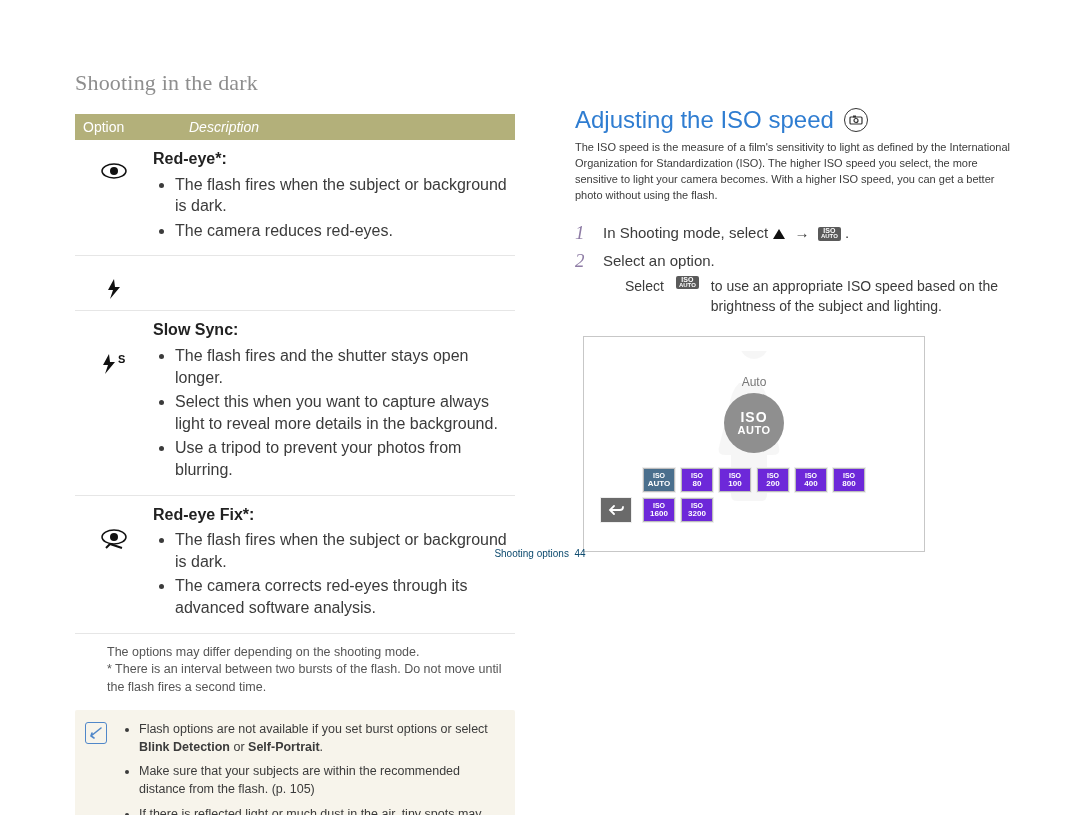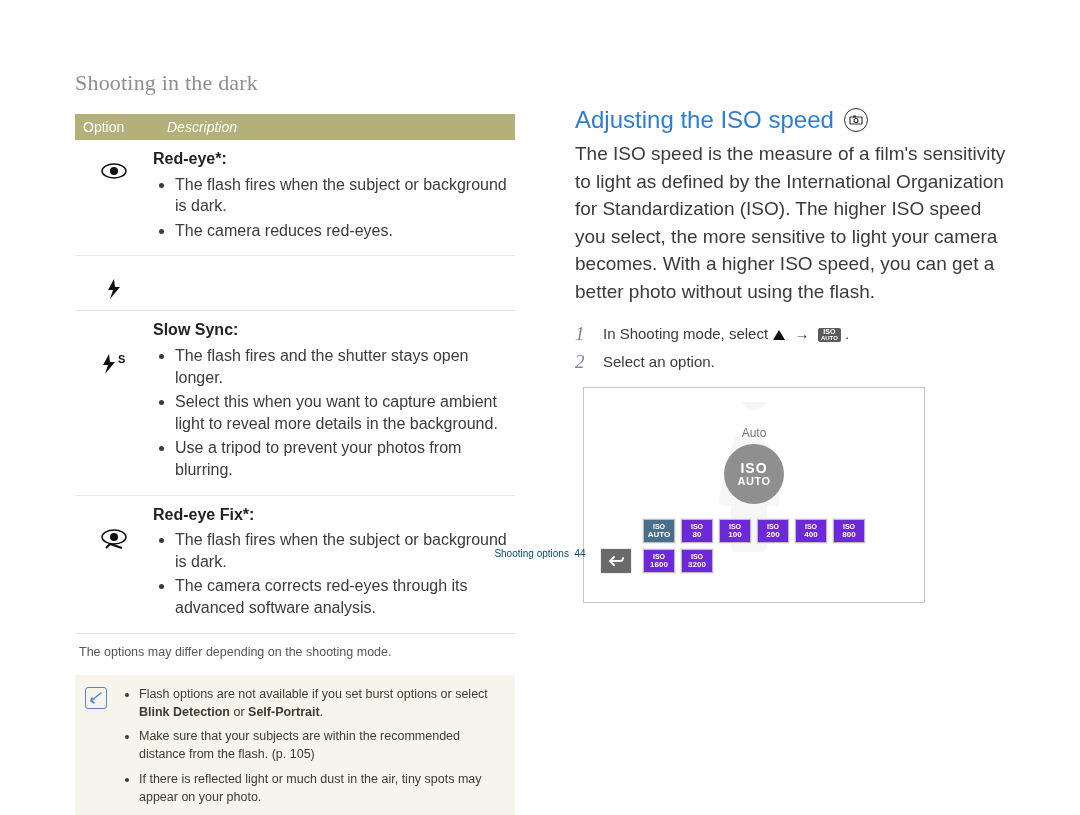--- a/index.html
+++ b/index.html
@@ -33,20 +33,21 @@
   }
   .col-left { flex: 0 0 440px; }
   .col-right { flex: 1 1 auto; }
   .opt-head {
     display: flex;
     background: #b3b07a;
     color: #fff;
     font-size: 14px;
     height: 26px;
     align-items: center;
+    gap: 22px;
   }
   .opt-head .h-option { width: 78px; padding-left: 8px; }
   .opt-head .h-desc { flex: 1; padding-left: 6px; font-style: italic; }
   .opt-row {
     display: flex;
     border-bottom: 1px solid #e6e6e6;
     padding: 8px 0 10px 0;
     align-items: flex-start;
   }
   .opt-row:last-child { border-bottom: none; }
@@ -63,20 +64,21 @@
   .opt-desc .name { font-weight: bold; color: #222; }
   .opt-desc ul { list-style: disc; padding-left: 22px; margin: 4px 0; }
   .opt-desc li { margin-bottom: 3px; }
 
   .footnote {
     font-size: 12.5px;
     color: #555;
     line-height: 1.4;
     margin-top: 10px;
     padding-left: 4px;
+    margin-left: 28px;
   }
 
   
   .note-box {
     background: #f7f4eb;
     border-radius: 2px;
     padding: 10px 12px 10px 10px;
     display: flex;
     gap: 14px;
     align-items: flex-start;
@@ -109,21 +111,21 @@
   }
   .mode-badge {
     display: inline-flex;
     align-items: center; justify-content: center;
     width: 22px; height: 22px;
     border: 1.5px solid #333;
     border-radius: 50%;
     font-size: 10px;
     color: #333;
   }
-  .body-text { font-size: 19px; line-height: 1.45; margin-bottom: 18px; }
+  .body-text { font-size: 11px; line-height: 1.45; margin-bottom: 18px; }
 
   .steps { list-style: none; padding: 0; margin: 0 0 14px 0; }
   .steps li { display: flex; gap: 12px; margin-bottom: 6px; align-items: flex-start; }
   .step-num { font-style: italic; font-family: Georgia, serif; font-size: 19px; color: #8e7ca5; font-weight: 400; width: 16px; }
   .step-text { font-size: 15px; line-height: 1.45; flex: 1; }
   .step-text .sub { list-style: disc; padding-left: 22px; margin: 4px 0 0 0; font-size: 14px; }
   .inline-icon { display: inline-flex; vertical-align: middle; }
   .iso-badge-inline {
     display: inline-flex;
     flex-direction: column;
@@ -276,21 +278,21 @@
         <div class="opt-icon" style="padding-top:34px;">
           <svg width="28" height="22" viewBox="0 0 28 22">
               <polygon points="9,1 3,12 8,12 5,21 15,9 10,9" fill="#111"></polygon>
               <text x="18" y="10" font-size="11" font-weight="bold" fill="#111">S</text>
             </svg>
         </div>
         <div class="opt-desc">
           <span class="name">Slow Sync:</span>
           <ul>
             <li>The flash fires and the shutter stays open longer.</li>
-            <li>Select this when you want to capture ambient light to reveal more details in the background.</li>
+            <li>Select this when you want to capture always light to reveal more details in the background.</li>
             <li>Use a tripod to prevent your photos from blurring.</li>
           </ul>
         </div>
       </div>
 
       <div class="opt-row">
         <div class="opt-icon" style="padding-top:24px;">
           <svg width="28" height="24" viewBox="0 0 28 24">
               <ellipse cx="14" cy="9" rx="12" ry="7" fill="none" stroke="#111" stroke-width="1.5"></ellipse>
               <circle cx="14" cy="9" r="4" fill="#111"></circle>
@@ -301,20 +303,21 @@
           <span class="name">Red-eye Fix*:</span>
           <ul>
             <li>The flash fires when the subject or background is dark.</li>
             <li>The camera corrects red-eyes through its advanced software analysis.</li>
           </ul>
         </div>
       </div>
 
       <div class="footnote">
         <div>The options may differ depending on the shooting mode.</div>
+        <div>* There is an interval between two bursts of the flash. Do not move until the flash fires a second time.</div>
       </div>
 
       <div class="note-box">
         <div class="note-icon">
           <svg width="14" height="14" viewBox="0 0 14 14">
               <path d="M2 10 L12 2 M5 12 L2 10 L3 7" fill="none" stroke="#5087c9" stroke-width="1.6" stroke-linecap="round"></path>
             </svg>
         </div>
         <ul>
           <li>
@@ -357,20 +360,30 @@
                 <span>ISO</span>
                 <span class="v">AUTO</span>
               </span>
             <span>.</span>
           </span>
         </li>
         <li>
           <span class="step-num">2</span>
           <span class="step-text">
             <span>Select an option.</span>
+            <ul class="sub">
+              <li>
+                <span>Select </span>
+                  <span class="iso-badge-inline">
+                    <span>ISO</span>
+                    <span class="v">AUTO</span>
+                  </span>
+                <span> to use an appropriate ISO speed based on the brightness of the subject and lighting.</span>
+              </li>
+            </ul>
           </span>
         </li>
       </ol>
 
       <div class="screen">
         <div class="screen-inner">
           <div class="silhouette">
             <svg width="110" height="150" viewBox="0 0 110 150">
                 <path d="M55 8 a14 14 0 1 1 0.1 0 M40 32 q-8 8 -10 24 l-10 40 q-2 8 6 8 l6 0 l0 40 q0 6 6 6 l24 0 q6 0 6 -6 l0 -40 l6 0 q8 0 6 -8 l-10 -40 q-2 -16 -10 -24 Z" fill="#bbb"></path>
               </svg>

